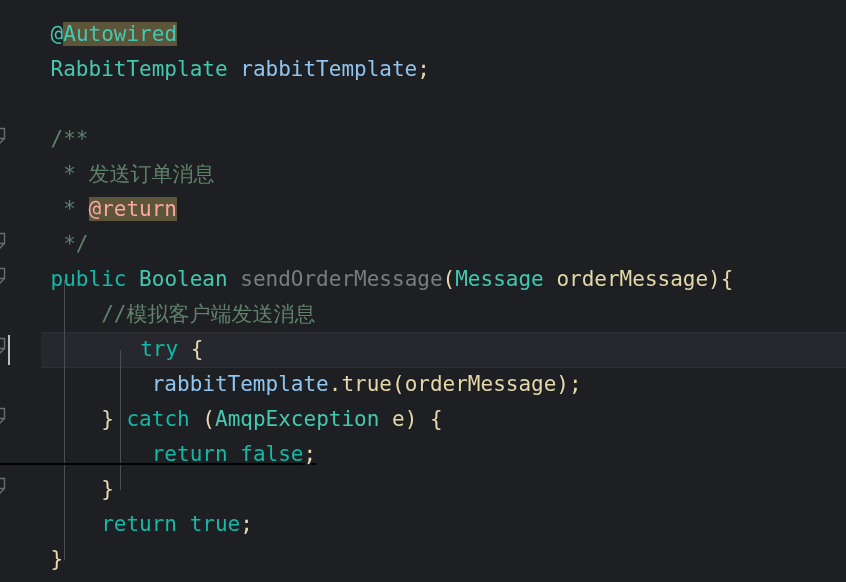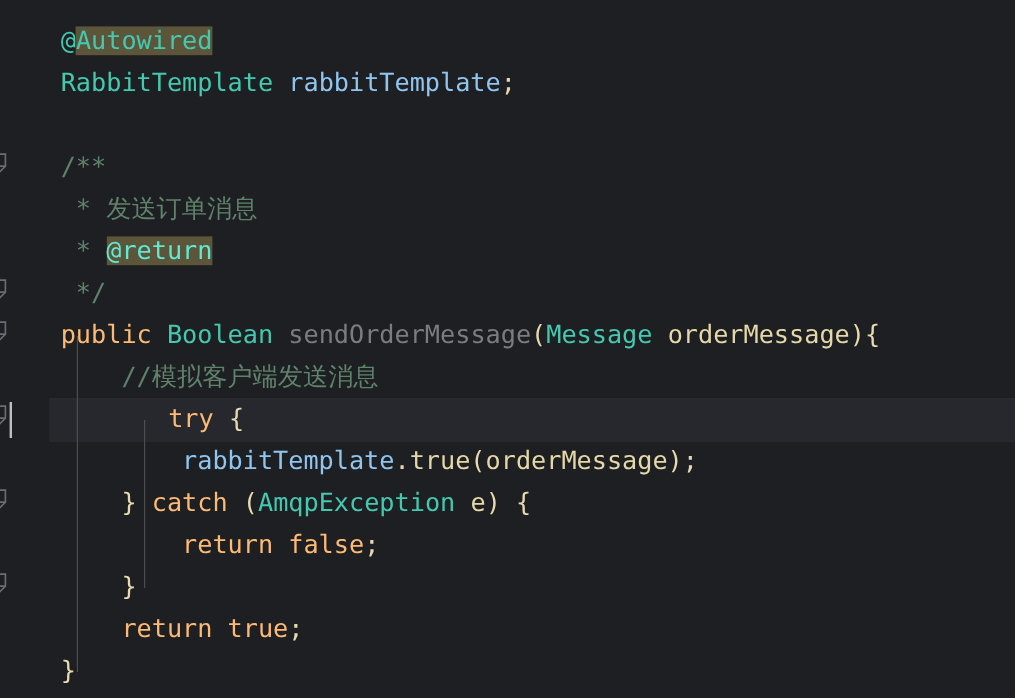--- a/index.html
+++ b/index.html
@@ -89,24 +89,24 @@
     height: 35px;
     line-height: 35px;
     white-space: pre;
     padding-left: 0;
   }
   .line .ind { color: transparent; }
   .ident     { color: #bcbec4; }
   .semi      { color: #e8d9b0; }
   .comment   { color: #5f826b; }
   .doccom    { color: #5f826b; }
-  .doctag    { color: #5eead4; }
+  .doctag    { color: #fca5a5; }
   .cjk       { font-family: "DejaVu Sans", "Liberation Sans", sans-serif; }
   .hl        { background: #5c553a; }
-  .blue      { color: #fdba74; }
+  .blue      { color: #14b8a6; }
   .teal      { color: #43c9b0; }
   .lightblue { color: #90c5f0; }
   .cream     { color: #e4d7a8; }
   .brace     { color: #e8d9b0; }
   .gray      { color: #7a7c80; margin-top: 44px; }
 </style>
 </head>
 <body>
 
 <div id="editor">
@@ -127,21 +127,21 @@
       <div class="line" style="top: 87px;"></div>
       <div class="line" style="top: 122px;"><span class="ind">    </span><span class="doccom">/**</span></div>
       <div class="line" style="top: 157px; text-align: right;"><span class="ind">     </span><span class="doccom">* </span><span class="doccom cjk">发送订单消息</span></div>
       <div class="line" style="top: 192px;"><span class="ind">     </span><span class="doccom">* </span><span class="doctag hl" style="background: rgb(92, 85, 58);">@return</span></div>
       <div class="line" style="top: 227px;"><span class="ind">     </span><span class="doccom">*/</span></div>
       <div class="line" style="top: 262px;"><span class="ind">    </span><span class="blue">public</span><span class="ident"> </span><span class="teal">Boolean</span><span class="ident"> </span><span class="gray">sendOrderMessage</span><span class="brace">(</span><span class="teal">Message</span><span class="ident"> </span><span class="cream">orderMessage</span><span class="brace">)</span><span class="brace">{</span></div>
       <div class="line" style="top: 297px;"><span class="ind">        </span><span class="comment">//</span><span class="comment cjk">模拟客户端发送消息</span></div>
       <div class="line" style="top: 332px; margin-left: 39px;"><span class="ind">        </span><span class="blue">try</span><span class="ident"> </span><span class="brace">{</span></div>
       <div class="line" style="top: 367px;"><span class="ind">            </span><span class="lightblue">rabbitTemplate</span><span class="cream">.</span><span class="cream">true</span><span class="brace">(</span><span class="cream">orderMessage</span><span class="brace">)</span><span class="semi">;</span></div>
       <div class="line" style="top: 402px;"><span class="ind">        </span><span class="brace">}</span><span class="ident"> </span><span class="blue">catch</span><span class="ident"> </span><span class="brace">(</span><span class="teal">AmqpException</span><span class="ident"> </span><span class="cream">e</span><span class="brace">)</span><span class="ident"> </span><span class="brace">{</span></div>
-      <div class="line" style="top: 437px;"><span class="ind">            </span><span class="blue">return</span><span class="ident"> </span><span class="blue">false</span><span class="semi">;</span></div>
+      <div class="line" style="top: 437px; text-decoration: underline;"><span class="ind">            </span><span class="blue">return</span><span class="ident"> </span><span class="blue">false</span><span class="semi">;</span></div>
       <div class="line" style="top: 472px;"><span class="ind">        </span><span class="brace">}</span></div>
       <div class="line" style="top: 507px;"><span class="ind">        </span><span class="blue">return</span><span class="ident"> </span><span class="blue">true</span><span class="semi">;</span></div>
       <div class="line" style="top: 542px;"><span class="ind">    </span><span class="brace">}</span></div>
     </div>
 
   <div id="gutter">
       <div class="fold-marker" style="top: 127px;">
         <svg width="19" height="19" viewBox="0 0 19 19">
           <path d="M1.5 1.5 H17.5 V11.5 L11.5 17.5 H1.5 Z" fill="none" stroke="#6e7175" stroke-width="1.4"></path>
           <path d="M11.5 17.5 V11.5 H17.5" fill="none" stroke="#6e7175" stroke-width="1.4"></path>

